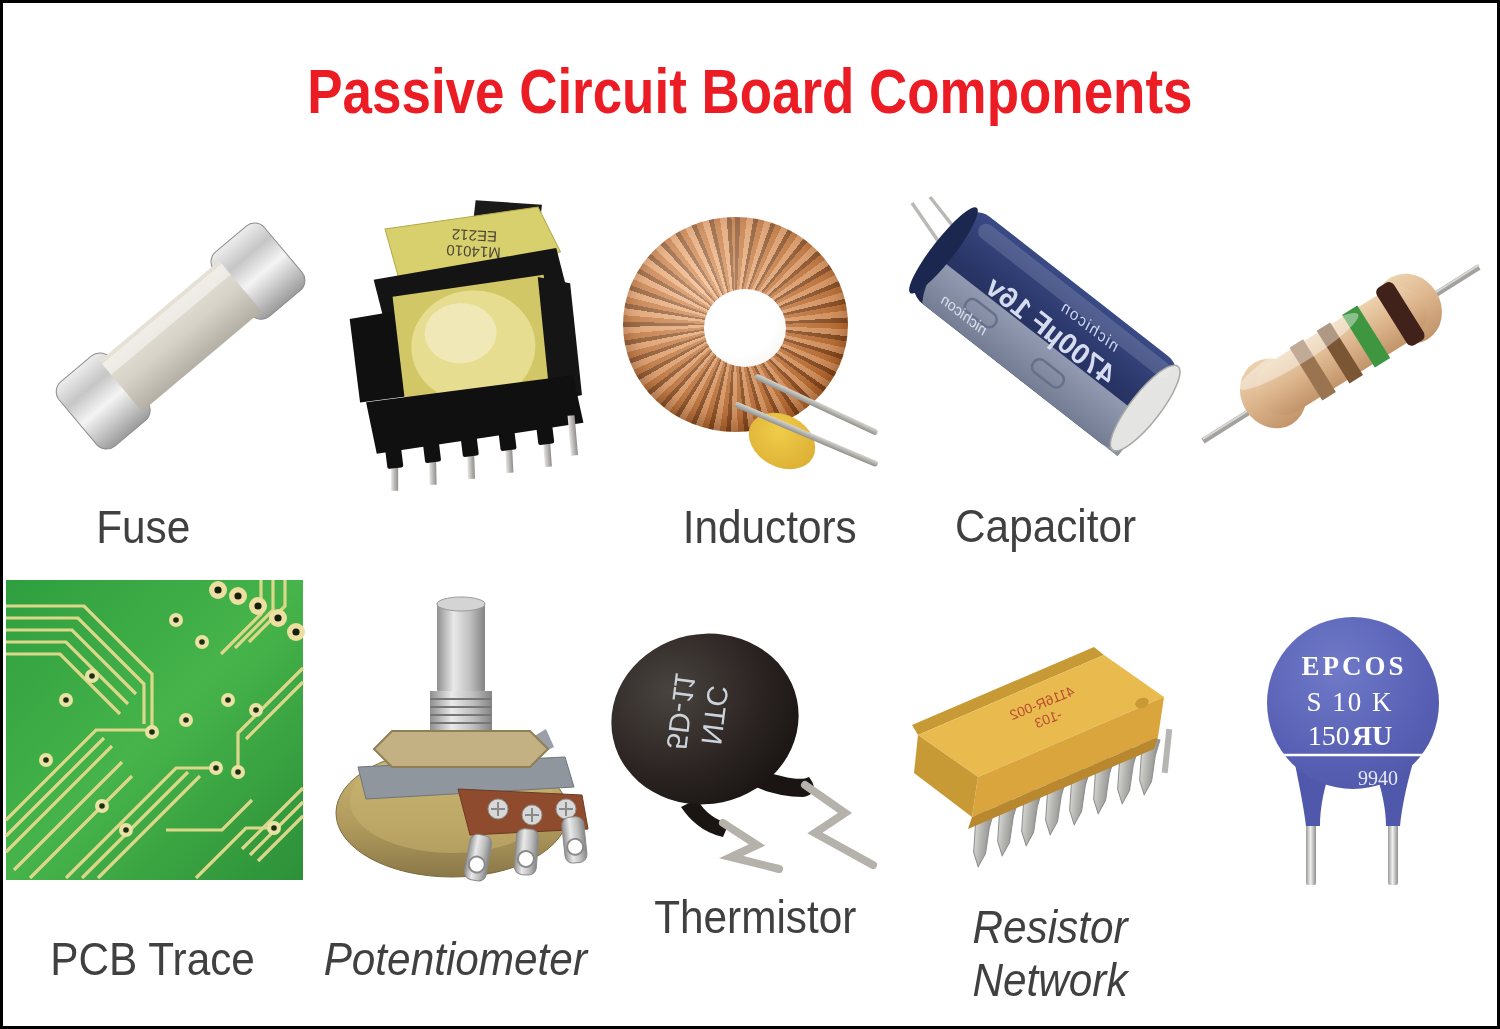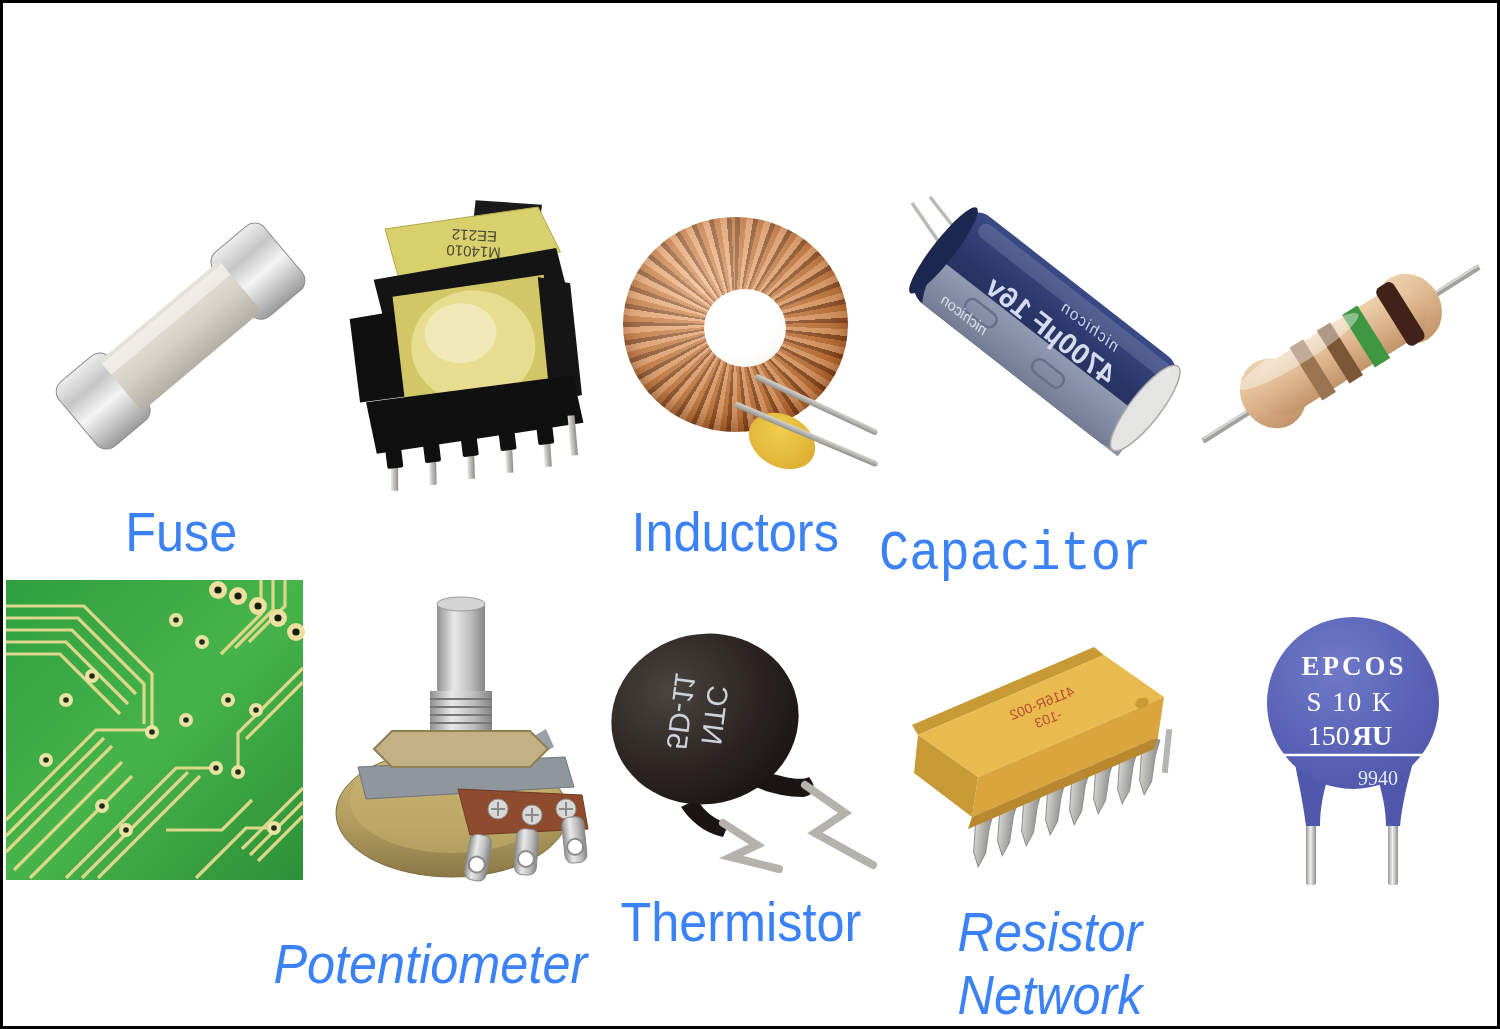--- a/index.html
+++ b/index.html
@@ -1,40 +1,41 @@
 <!DOCTYPE html>
 <html><head>
 <meta charset="utf-8">
 <style>
   html,body{margin:0;padding:0;background:#ffffff;font-family:"Liberation Sans",sans-serif;}
   .canvas{position:relative;width:1500px;height:1029px;background:#ffffff;border:3px solid #000;box-sizing:border-box;overflow:hidden;}
   .title{position:absolute;left:0;top:52px;width:100%;text-align:center;font-size:63px;font-weight:bold;color:#ec1c24;white-space:nowrap;}
   .title span{display:inline-block;transform:scaleX(.84);transform-origin:center;letter-spacing:0px;}
   .cell{position:absolute;overflow:visible;}
   .cell svg{overflow:visible;display:block;}
-  .lbl{position:absolute;display:flex;align-items:flex-start;justify-content:flex-end;color:#3b82f6;font-size:56px;line-height:1.12;text-align:center;}
+  .lbl{position:absolute;display:flex;align-items:flex-start;justify-content:center;color:#404040;font-size:47px;line-height:1.12;text-align:center;}
   .lbl span{display:inline-block;transform:scaleX(.9);transform-origin:center;white-space:nowrap;}
   .lbl.wrap span{white-space:normal;}
   
   .donut{position:absolute;left:8px;top:2px;width:225px;height:215px;border-radius:50%;
     background:
       radial-gradient(circle at 36% 32%, rgba(255,255,255,.38), rgba(92,40,8,.28) 78%),
       repeating-conic-gradient(#8a4d20 0deg 2.6deg,#cf7a38 2.6deg 6deg,#f2a96e 6deg 9.6deg);
     box-shadow: inset 0 -8px 16px rgba(60,20,0,.28);}
   .donut-hole{position:absolute;left:81px;top:72px;width:82px;height:78px;border-radius:50%;
     background:radial-gradient(circle at 42% 36%, #ffffff 55%, #f0ede8);}
   .core-glimpse{position:absolute;left:132px;top:200px;width:70px;height:52px;border-radius:50%;
     background:radial-gradient(circle at 40% 35%, #f0cc4a, #d8a92e);transform:rotate(28deg);}
   .ind-lead{position:absolute;height:6px;border-radius:3px;background:linear-gradient(#d8d6d1,#918f8a);transform-origin:left center;}
 </style>
 </head>
 <body>
 
 <div class="canvas">
 
+  <div class="title"><span>Passive Circuit Board Components</span></div>
 
   <div class="cell" style="left:25px;top:185px;width:300px;height:290px;">
     <svg width="300" height="290" viewBox="0 0 300 290">
       <defs>
         <linearGradient id="fu-cap" x1="0" y1="0" x2="0" y2="1">
           <stop offset="0" stop-color="#ededed"></stop>
             <stop offset=".28" stop-color="#c6c6c6"></stop>
           <stop offset=".55" stop-color="#f4f4f4"></stop>
             <stop offset="1" stop-color="#9b9b9b"></stop>
         </linearGradient>
@@ -155,24 +156,24 @@
         <rect x="166" y="76" width="18" height="62" fill="#3f9641"></rect>
         <rect x="206" y="72" width="20" height="68" rx="6" fill="#40221a"></rect>
         <ellipse cx="110" cy="84" rx="70" ry="12" fill="#ffffff" opacity=".4"></ellipse>
       </g>
     </svg>
   </div>
 
   <div class="lbl" style="left:40px;top:498px;width:200px;">
       <span>Fuse</span>
     </div>
-  <div class="lbl" style="left:607px;top:498px;width:240px;">
+  <div class="lbl" style="left:647px;top:498px;width:240px;">
       <span>Inductors</span>
     </div>
-  <div class="lbl" style="left:923px;top:520px;width:240px;font-family:Liberation Mono, monospace;">
+  <div class="lbl" style="left:923px;top:497px;width:240px;">
       <span>Capacitor</span>
     </div>
 
   <div class="cell" style="left:3px;top:577px;width:297px;height:300px;">
     <svg width="297" height="300" viewBox="0 0 297 300">
       <defs>
         <linearGradient id="pc-bg" x1="0" y1="0" x2="1" y2="1">
           <stop offset="0" stop-color="#2f9e3f"></stop>
             <stop offset=".5" stop-color="#46b44a"></stop>
             <stop offset="1" stop-color="#2c9038"></stop>
@@ -365,20 +366,23 @@
       <g fill="#ffffff" text-anchor="middle">
         <text x="88" y="64" font-size="27" font-weight="bold" letter-spacing="3">EPCOS</text>
         <text x="84" y="100" font-size="27" letter-spacing="2">S 10 K</text>
         <text x="84" y="134" font-size="28"><tspan>150</tspan><tspan font-weight="bold" dx="2">ЯU</tspan></text>
         <line x1="10" y1="144" x2="164" y2="144" stroke="#ffffff" stroke-width="2.5"></line>
         <text x="112" y="174" font-size="20" fill="#e6e9f7">9940</text>
       </g>
     </svg>
   </div>
 
+  <div class="lbl" style="left:30px;top:930px;width:240px;">
+      <span>PCB Trace</span>
+    </div>
   <div class="lbl" style="left:302px;top:930px;width:300px;font-style:italic;">
       <span>Potentiometer</span>
     </div>
   <div class="lbl" style="left:632px;top:888px;width:240px;">
       <span>Thermistor</span>
     </div>
   <div class="lbl wrap" style="left:937px;top:898px;width:220px;font-style:italic;">
       <span>Resistor Network</span>
     </div>
 

